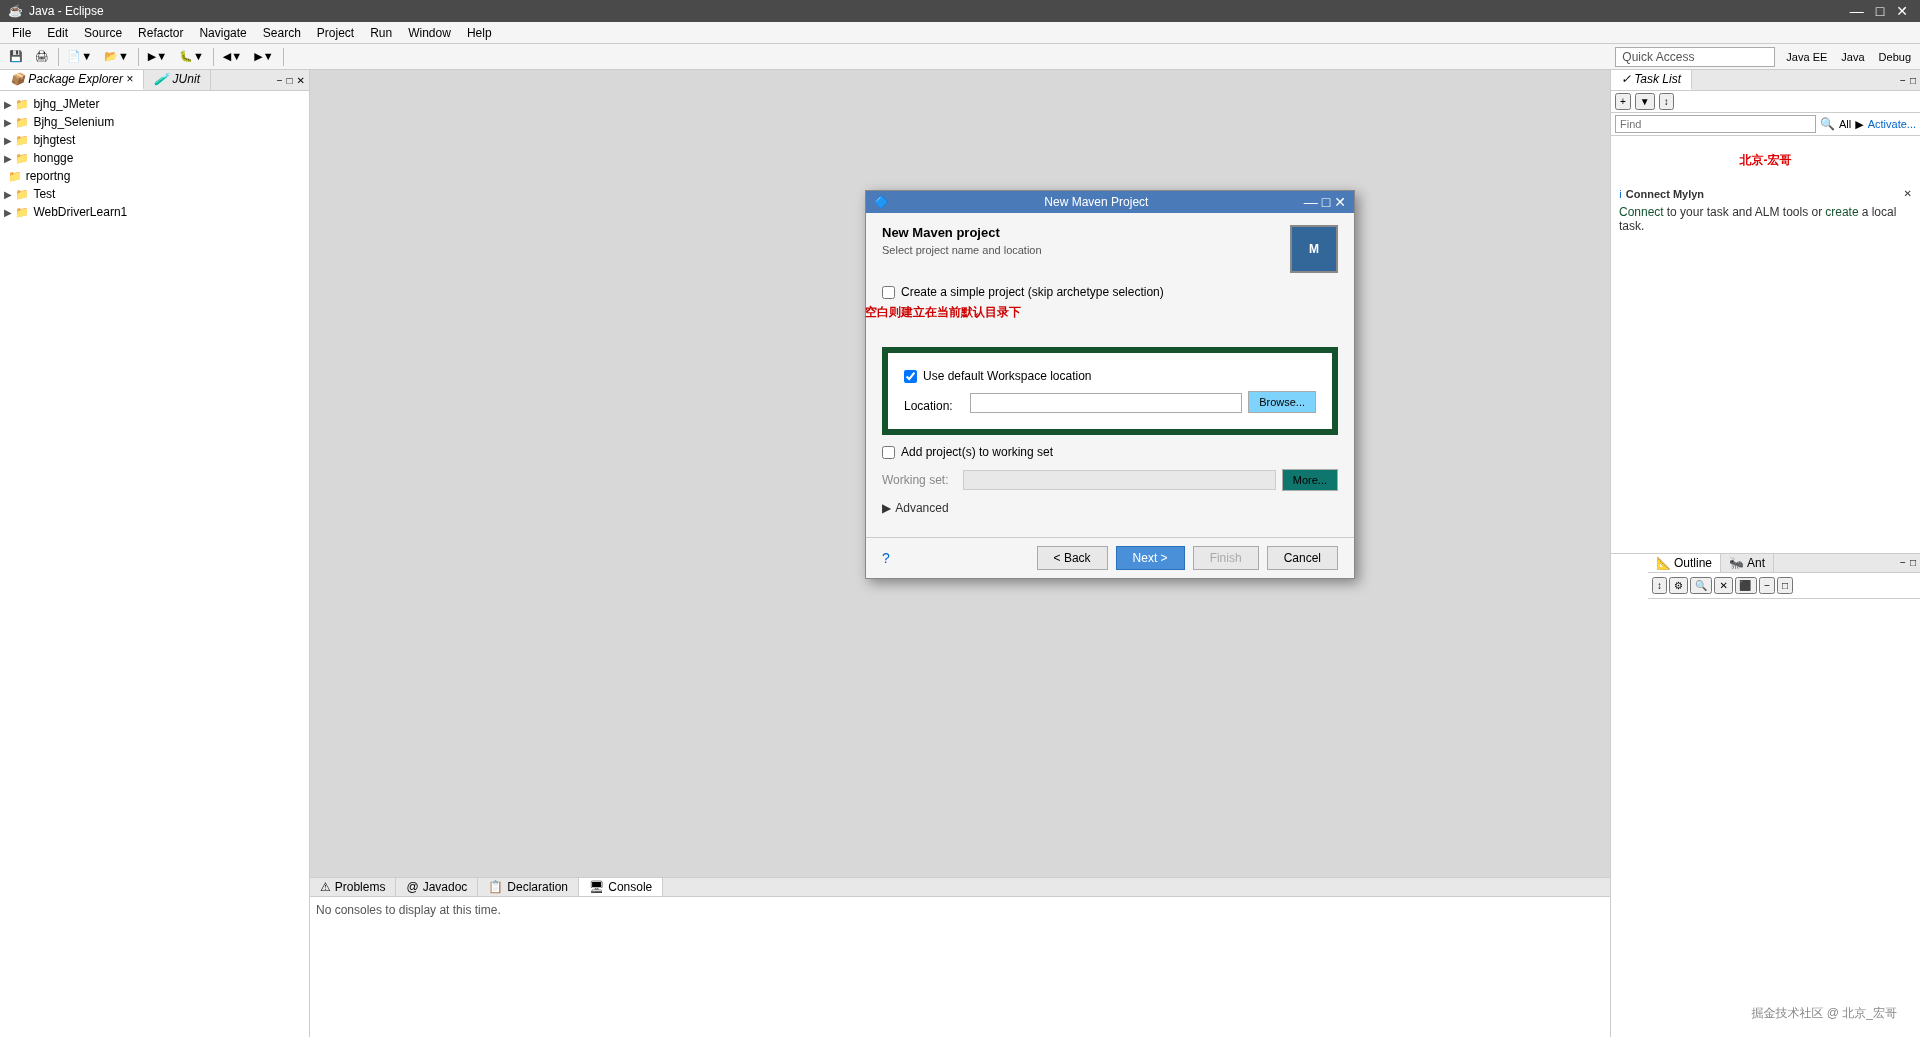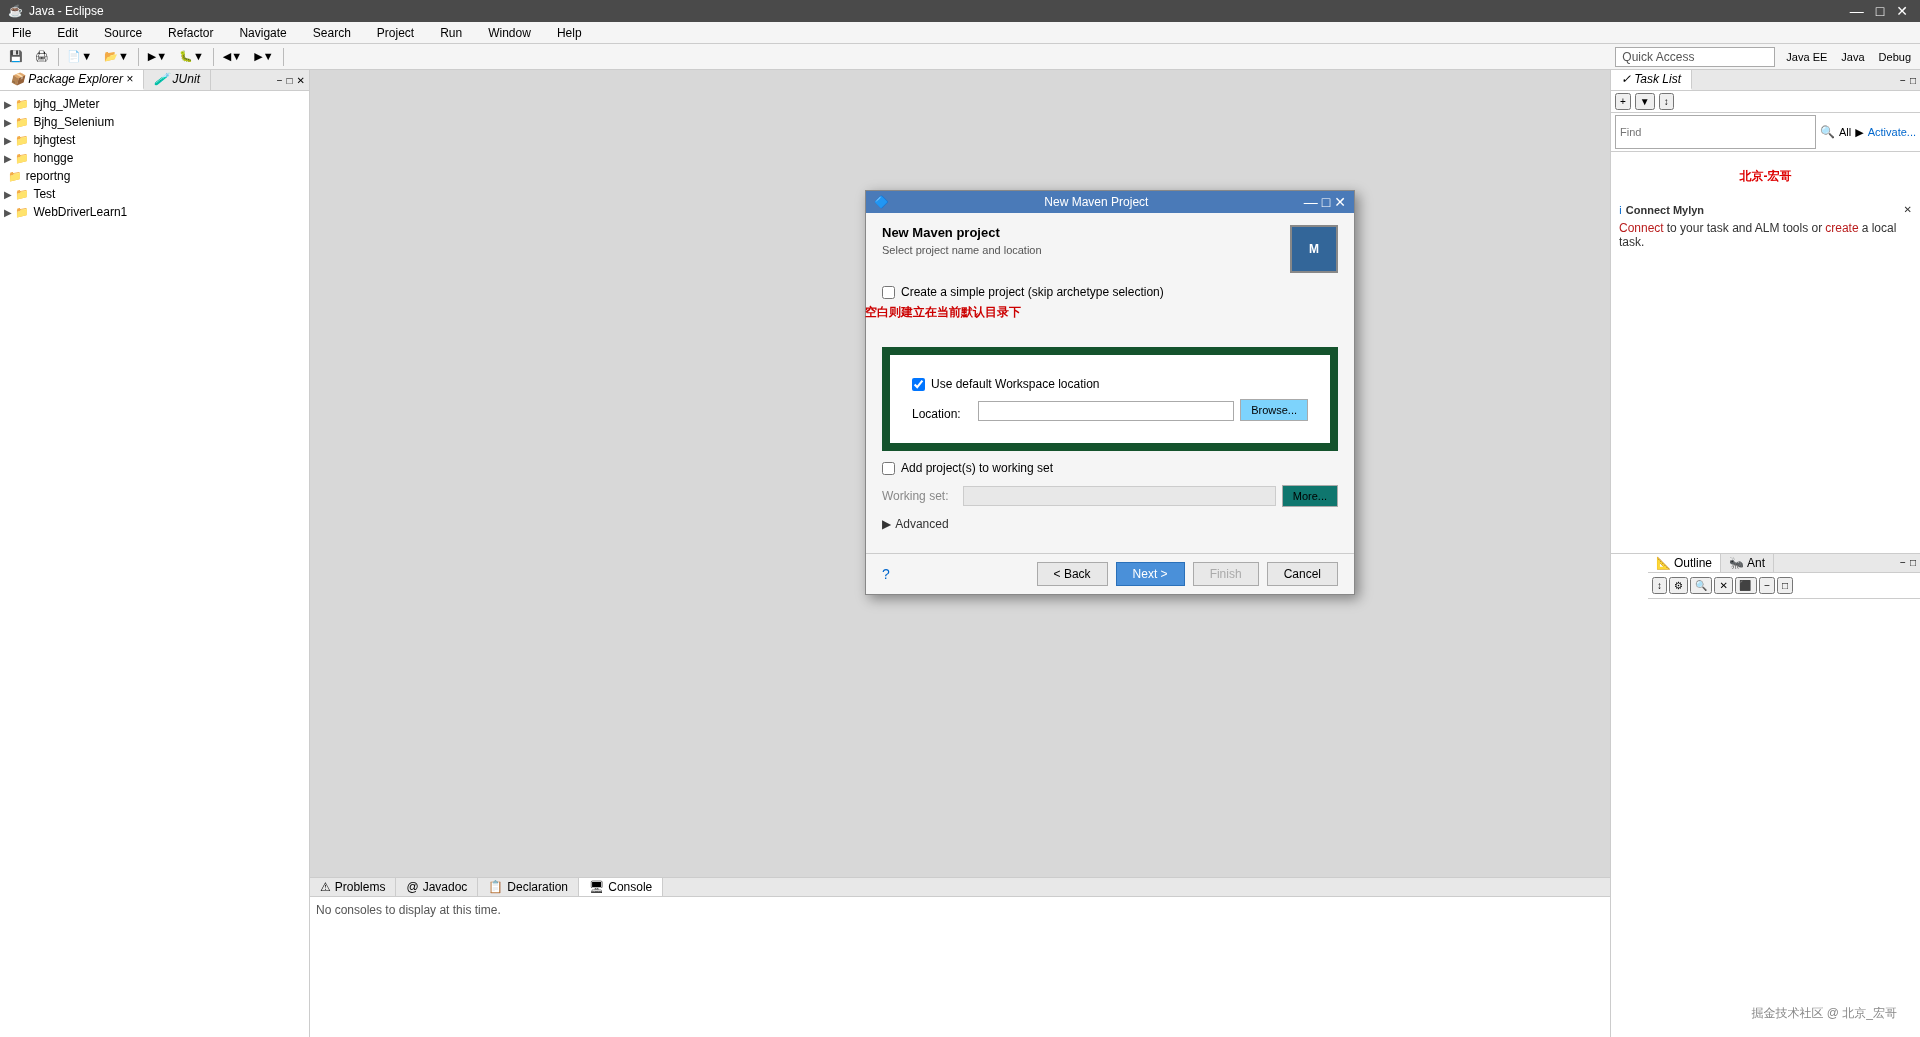--- a/index.html
+++ b/index.html
@@ -21,21 +21,21 @@
     .title-bar-controls span { color: #fff; font-size: 14px; cursor: pointer; padding: 0 4px; }
 
     
     .menu-bar {
       background: #f5f5f5;
       border-bottom: 1px solid #ccc;
       height: 22px;
       display: flex;
       align-items: center;
       padding: 0 4px;
-      gap: 10px;
+      gap: 0;
     }
     .menu-item {
       padding: 2px 8px;
       font-size: 12px;
       cursor: pointer;
     }
 
     
     .toolbar {
       background: #f5f5f5;
@@ -146,27 +146,27 @@
       background: #fff;
       border-left: 1px solid #ccc;
       display: flex;
       flex-direction: column;
     }
     .connect-mylyn {
       padding: 8px;
       font-size: 11px;
       color: #333;
     }
-    .connect-mylyn a { color: #b91c1c; text-decoration: none; }
+    .connect-mylyn a { color: #14532d; text-decoration: none; }
     .task-find-bar {
       display: flex; align-items: center; gap: 4px; padding: 2px 4px;
       border-bottom: 1px solid #ccc;
     }
     .task-find-input {
-      flex: 1; border: 1px solid #aaa; padding: 1px 4px; font-size: 11px; height: 34px;
+      flex: 1; border: 1px solid #aaa; padding: 1px 4px; font-size: 11px; height: 18px;
     }
     .watermark-text {
       color: #d00;
       font-size: 22px;
       font-weight: bold;
       padding: 8px;
       text-align: center;
     }
     .dialog {
       pointer-events: all;
@@ -193,22 +193,22 @@
     .dialog-body { padding: 12px 16px; }
     .dialog-header { display: flex; justify-content: space-between; align-items: flex-start; margin-bottom: 12px; }
     .dialog-header-text h2 { font-size: 13px; font-weight: bold; margin-bottom: 4px; }
     .dialog-header-text p { font-size: 11px; color: #555; text-align: right; }
     .dialog-icon { width: 48px; height: 48px; background: #336699; display: flex; align-items: center; justify-content: center; color: #fff; font-size: 24px; font-weight: bold; border: 2px solid #888; }
 
     .checkbox-row { display: flex; align-items: center; gap: 6px; margin-bottom: 10px; font-size: 12px; }
     .checkbox-row input[type=checkbox] { margin: 0; }
 
     .section-box {
-      border: 8px solid #14532d;
-      padding: 22px;
+      border: 6px solid #14532d;
+      padding: 16px;
       margin-bottom: 10px;
       background: #fff;
       margin-top: 48px;
     }
     .checkbox-row-checked { display: flex; align-items: center; gap: 6px; margin-bottom: 8px; font-size: 12px; }
     .location-row { display: flex; align-items: flex-end; gap: 6px; font-size: 12px; }
     .location-label { width: 60px; }
     .location-input {
       flex: 1; border: 1px solid #aaa; height: 20px; padding: 0 4px; font-size: 11px;
     }

